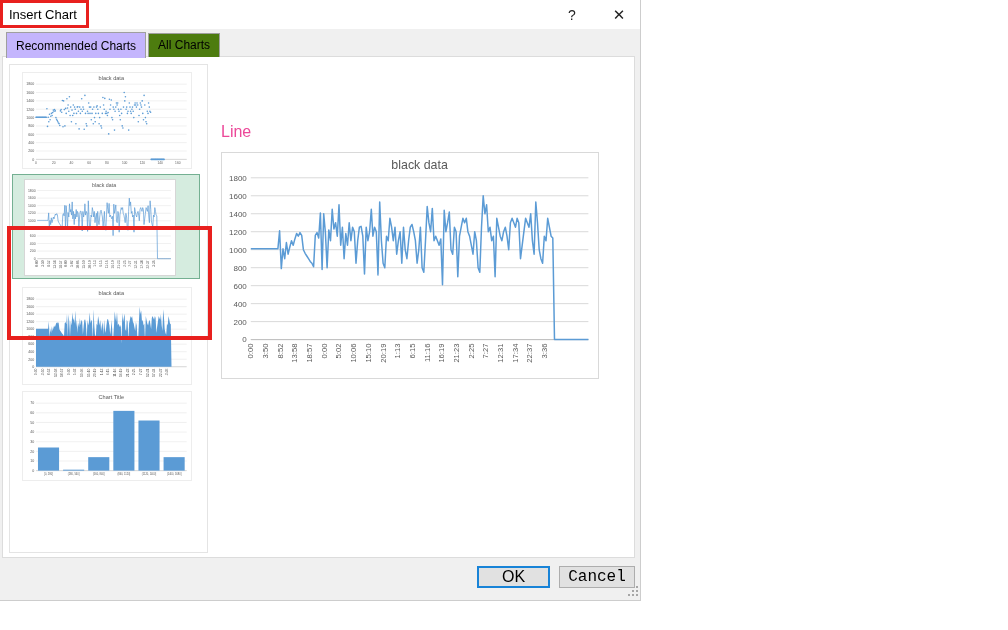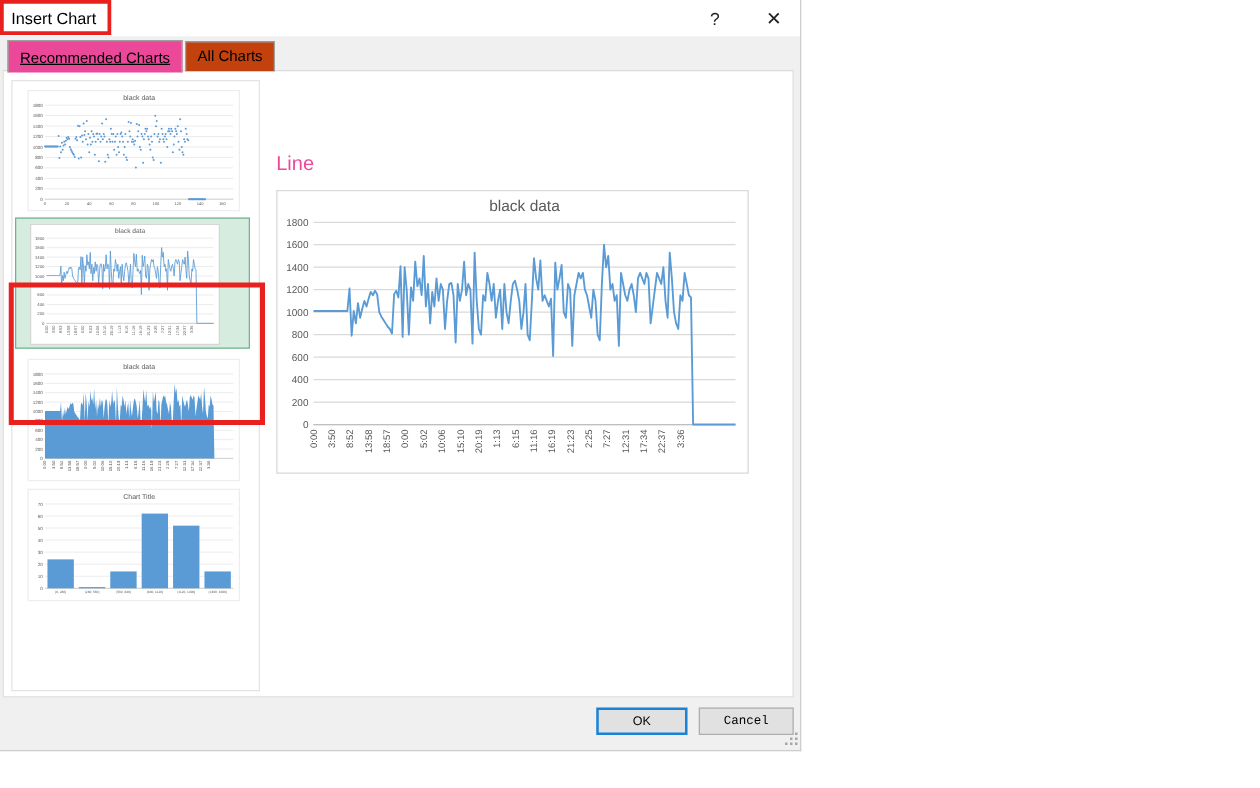--- a/index.html
+++ b/index.html
@@ -14,22 +14,22 @@
           font-size:14px;color:#222;cursor:pointer;padding:0;text-align:center;}
   .helpbtn{left:557px;width:30px;}
   .closebtn{left:602px;width:34px;font-size:15px;}
   
   .red-box{position:absolute;border:3px solid #e8201e;background:transparent;pointer-events:none;}
   .title-annotation{left:0px;top:0px;width:83px;height:22px;}
   .thumb-annotation{left:4px;top:169px;width:197px;height:106px;border-width:4px;z-index:5;}
   
   .tabrow{position:absolute;left:6px;top:31px;height:26px;display:flex;align-items:flex-end;z-index:3;}
   .tab{font-size:12px;color:#000;border:1px solid #9f9f9f;border-bottom:none;
-       padding:4px 9px 5px 9px;background:#c2410c;cursor:pointer;white-space:nowrap;}
-  .tab.active{background:#ec4899;padding-top:6px;position:relative;z-index:4;margin-bottom:-1px;text-decoration:underline;}
+       padding:4px 9px 5px 9px;background:#4d7c0f;cursor:pointer;white-space:nowrap;}
+  .tab.active{background:#c4b5fd;padding-top:6px;position:relative;z-index:4;margin-bottom:-1px;}
   .tab.inactive{margin-left:2px;}
   
   .page{position:absolute;left:2px;top:56px;width:633px;height:502px;background:#fff;border:1px solid #dcdcdc;box-sizing:border-box;}
   
   .thumb-list{position:absolute;left:6px;top:7px;width:197px;height:487px;border:1px solid #e4e4e4;background:#fff;}
   .thumb{position:absolute;cursor:pointer;}
   .chartbox{position:absolute;background:#fff;border:1px solid #ededed;}
   .t1{left:12px;top:7px;width:168px;height:95px;}
   .sel-row{position:absolute;left:2px;top:109px;width:188px;height:105px;
            background:#d5ecdf;border:1px solid #74b092;box-sizing:border-box;}
@@ -37,21 +37,21 @@
   .t3{left:12px;top:222px;width:168px;height:96px;}
   .t4{left:12px;top:326px;width:168px;height:88px;}
   .chartimg{position:absolute;left:0;top:0;right:0;bottom:0;}
   .chartimg svg{position:absolute;left:0;top:0;}
   
   .preview-heading{position:absolute;left:218px;top:66px;font-size:16px;color:#ec4899;}
   .preview-box{position:absolute;left:218px;top:95px;width:378px;height:227px;
                background:#fff;border:1px solid #d9d9d9;box-sizing:border-box;}
   .desc{position:absolute;left:218px;top:329px;width:402px;font-size:11.5px;line-height:1.3;color:#000;margin:0;}
   
-  .btn{position:absolute;top:566px;height:22px;font-size:10px;font-family:"Liberation Sans",sans-serif;
+  .btn{position:absolute;top:566px;height:22px;font-size:16px;font-family:"Liberation Sans",sans-serif;
        background:#e1e1e1;border:1px solid #adadad;cursor:pointer;padding:0;}
   .btn.default{left:477px;width:73px;border:2px solid #1883d7;}
   .btn.plain{left:559px;width:76px;font-family:Liberation Mono, monospace;}
   .grip{position:absolute;left:628px;top:586px;width:11px;height:11px;cursor:nwse-resize;}
   .grip::before{content:"";position:absolute;left:0;top:0;width:2px;height:2px;background:transparent;
     box-shadow:8px 8px #a6a6a6,4px 8px #a6a6a6,0px 8px #a6a6a6,8px 4px #a6a6a6,4px 4px #a6a6a6,8px 0 #a6a6a6;}
 </style>
 </head>
 <body>
 

